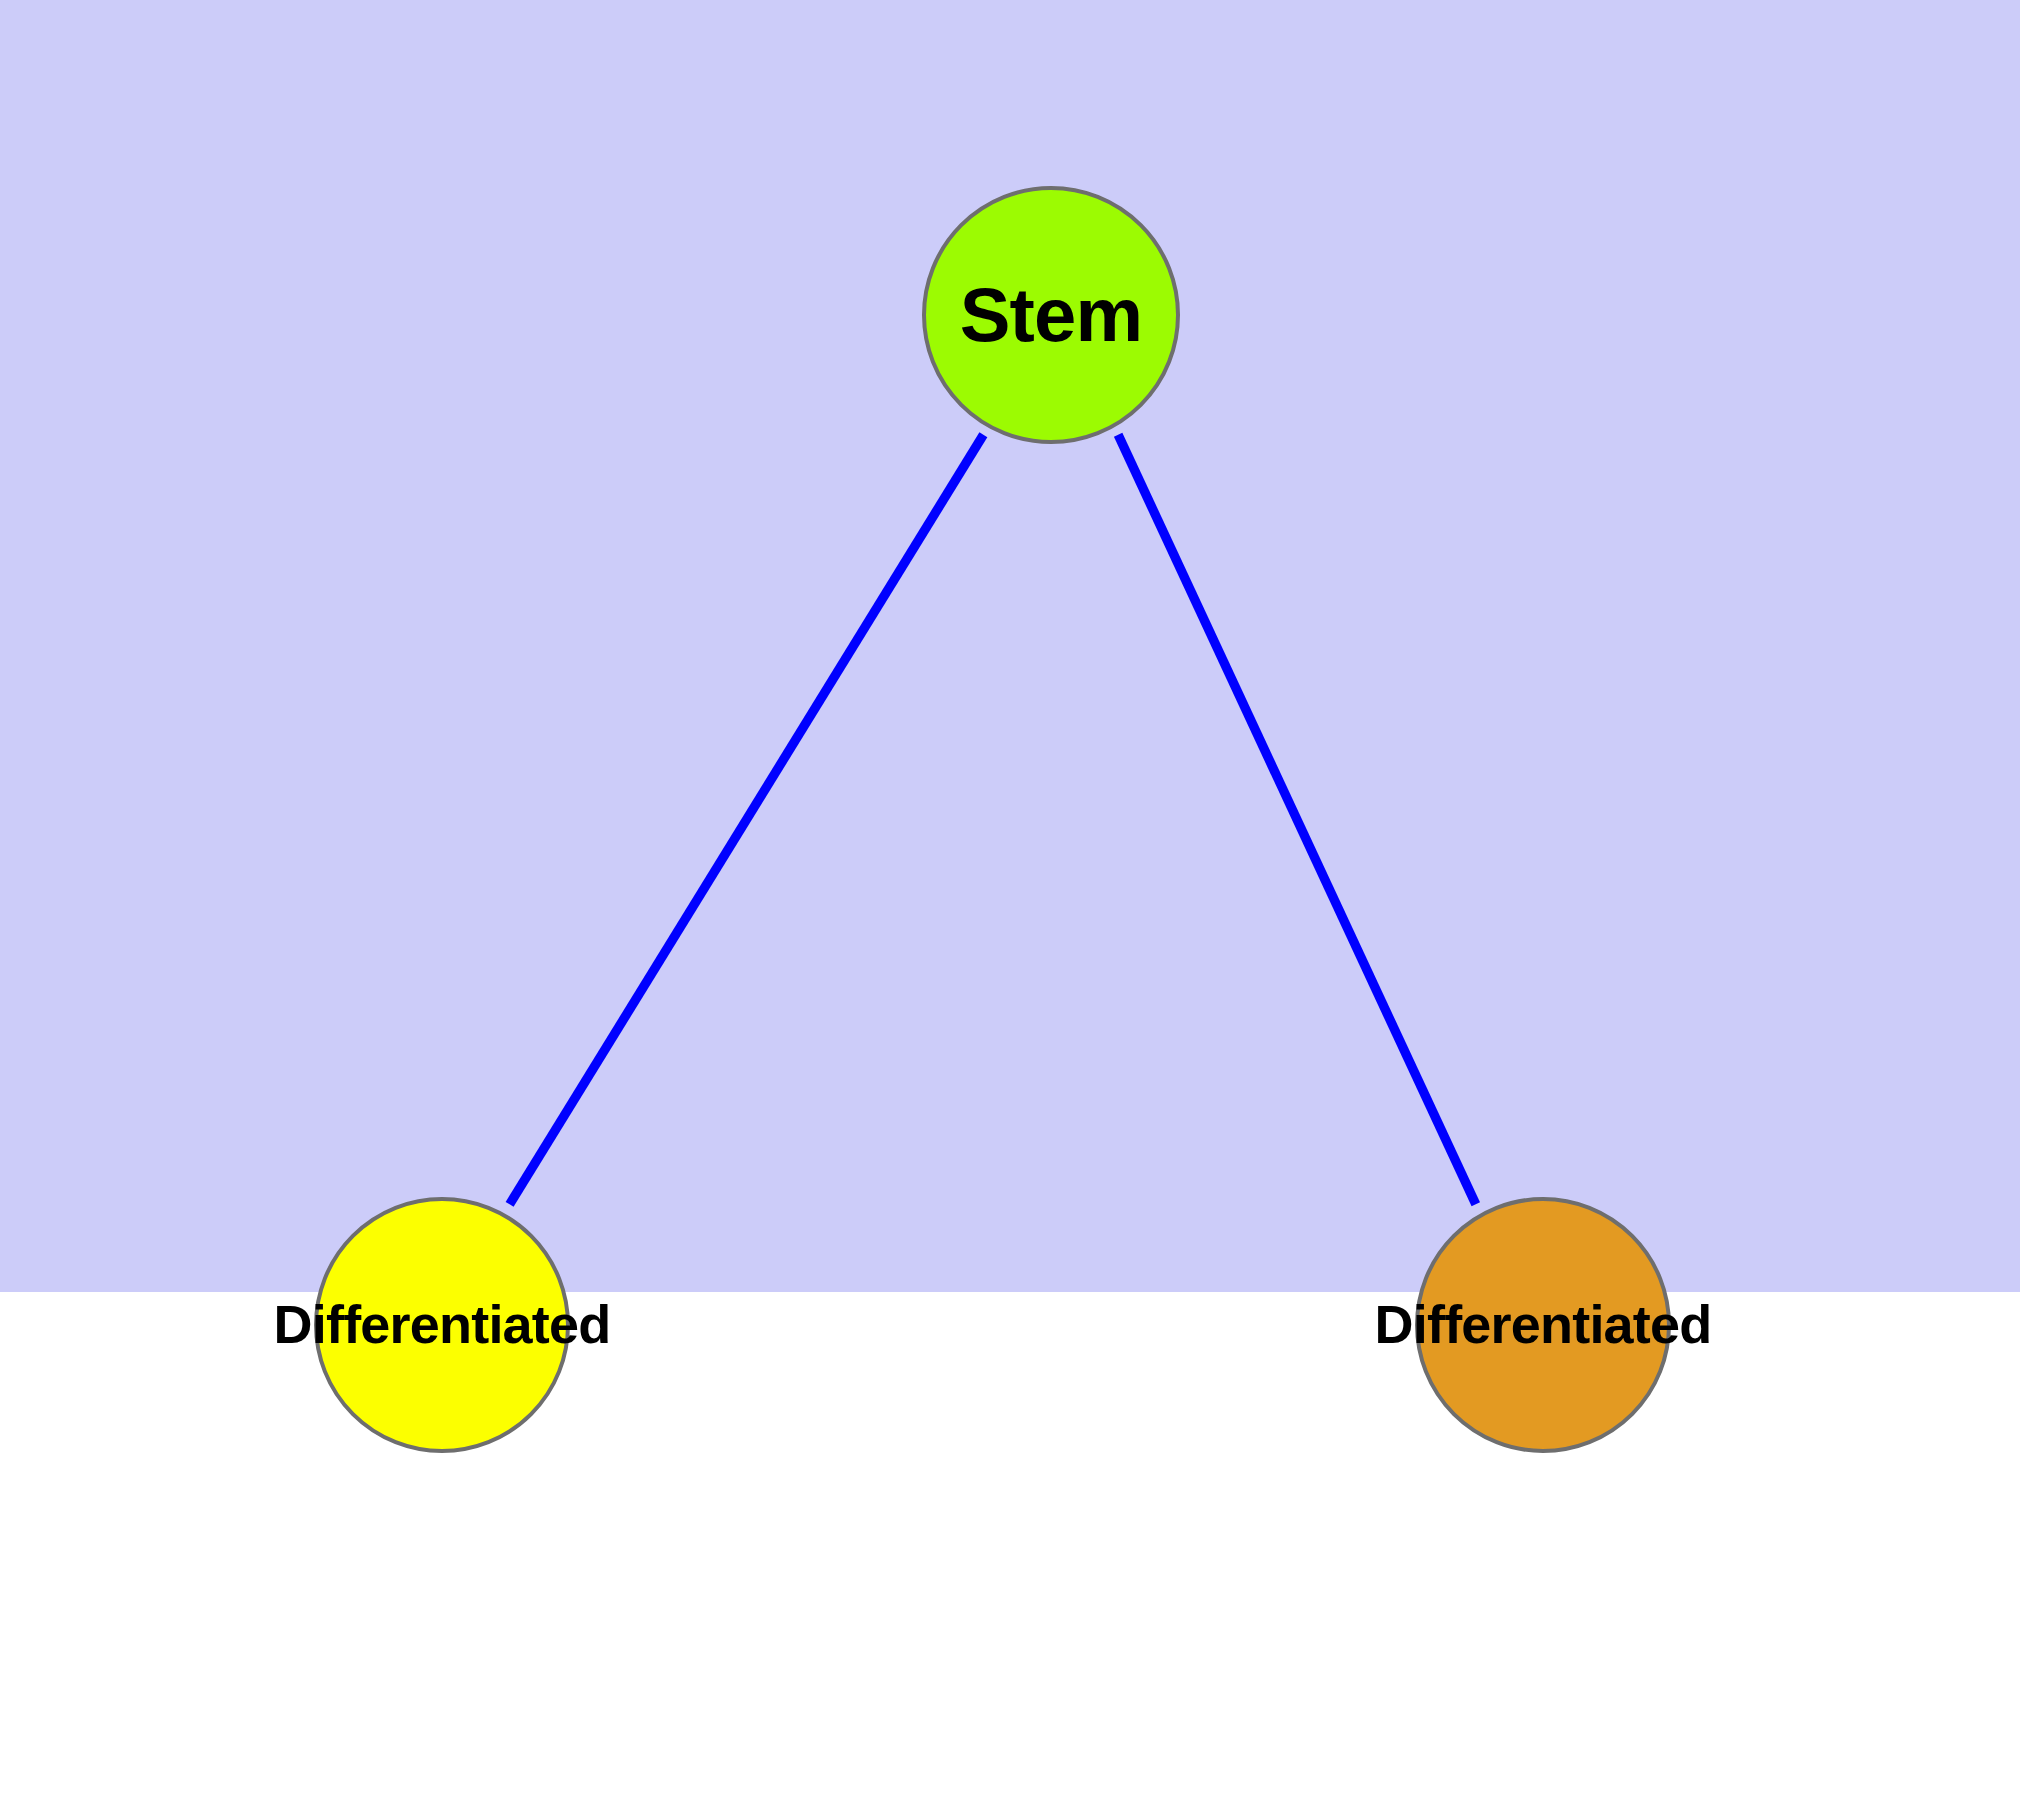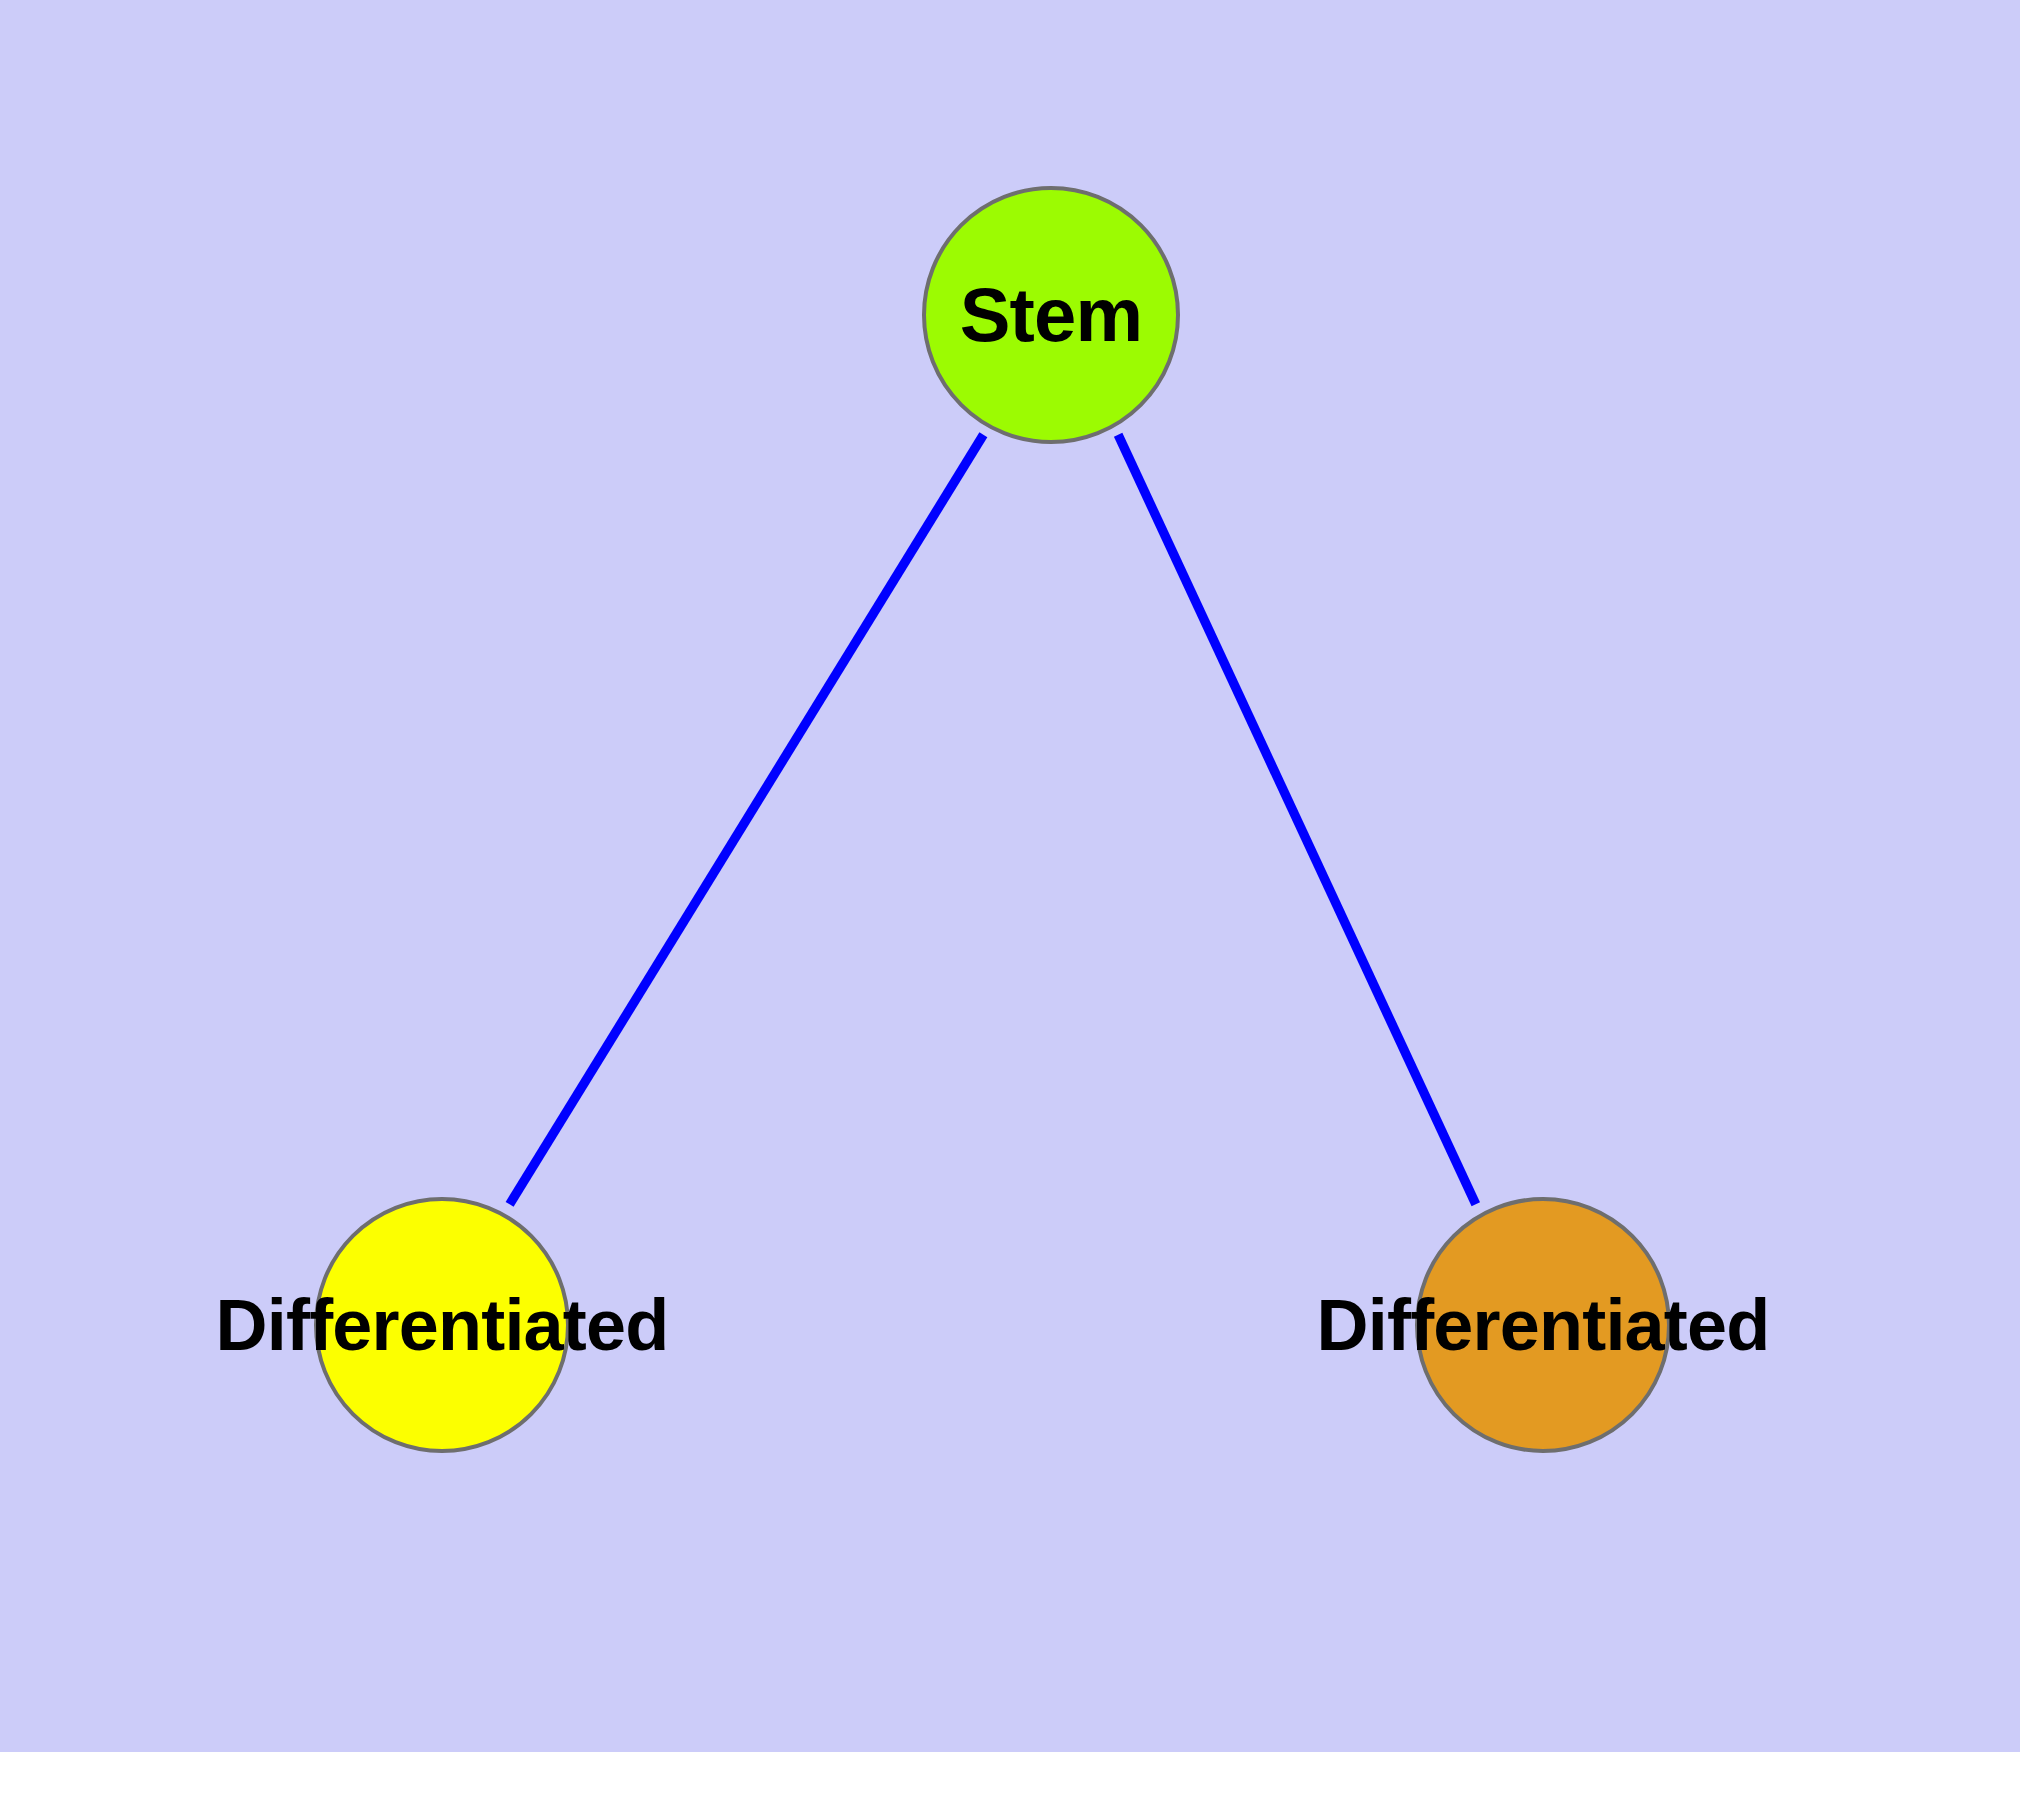--- a/index.html
+++ b/index.html
@@ -8,21 +8,21 @@
   }
   body {
     width: 2021px;
     height: 1812px;
     overflow: hidden;
     font-family: "Liberation Sans", sans-serif;
   }
   #graph-canvas {
     position: relative;
     width: 2021px;
-    height: 1752px;
+    height: 1292px;
     background: #ccccf9;
   }
   #edge-layer {
     position: absolute;
     left: 0;
     top: 0;
     width: 2021px;
     height: 1812px;
   }
   .node {
@@ -33,21 +33,21 @@
   }
   .node-label {
     position: absolute;
     left: 50%;
     top: 50%;
     transform: translate(-50%, -50%);
     white-space: nowrap;
     text-align: center;
     color: #000000;
     font-weight: bold;
-    font-size: 72px;
+    font-size: 54px;
     line-height: 1.06;
     letter-spacing: -0.8px;
     pointer-events: none;
   }
   #node-stem {
     left: 922px;
     top: 186px;
     width: 258px;
     height: 258px;
     background: #9cfb02;

